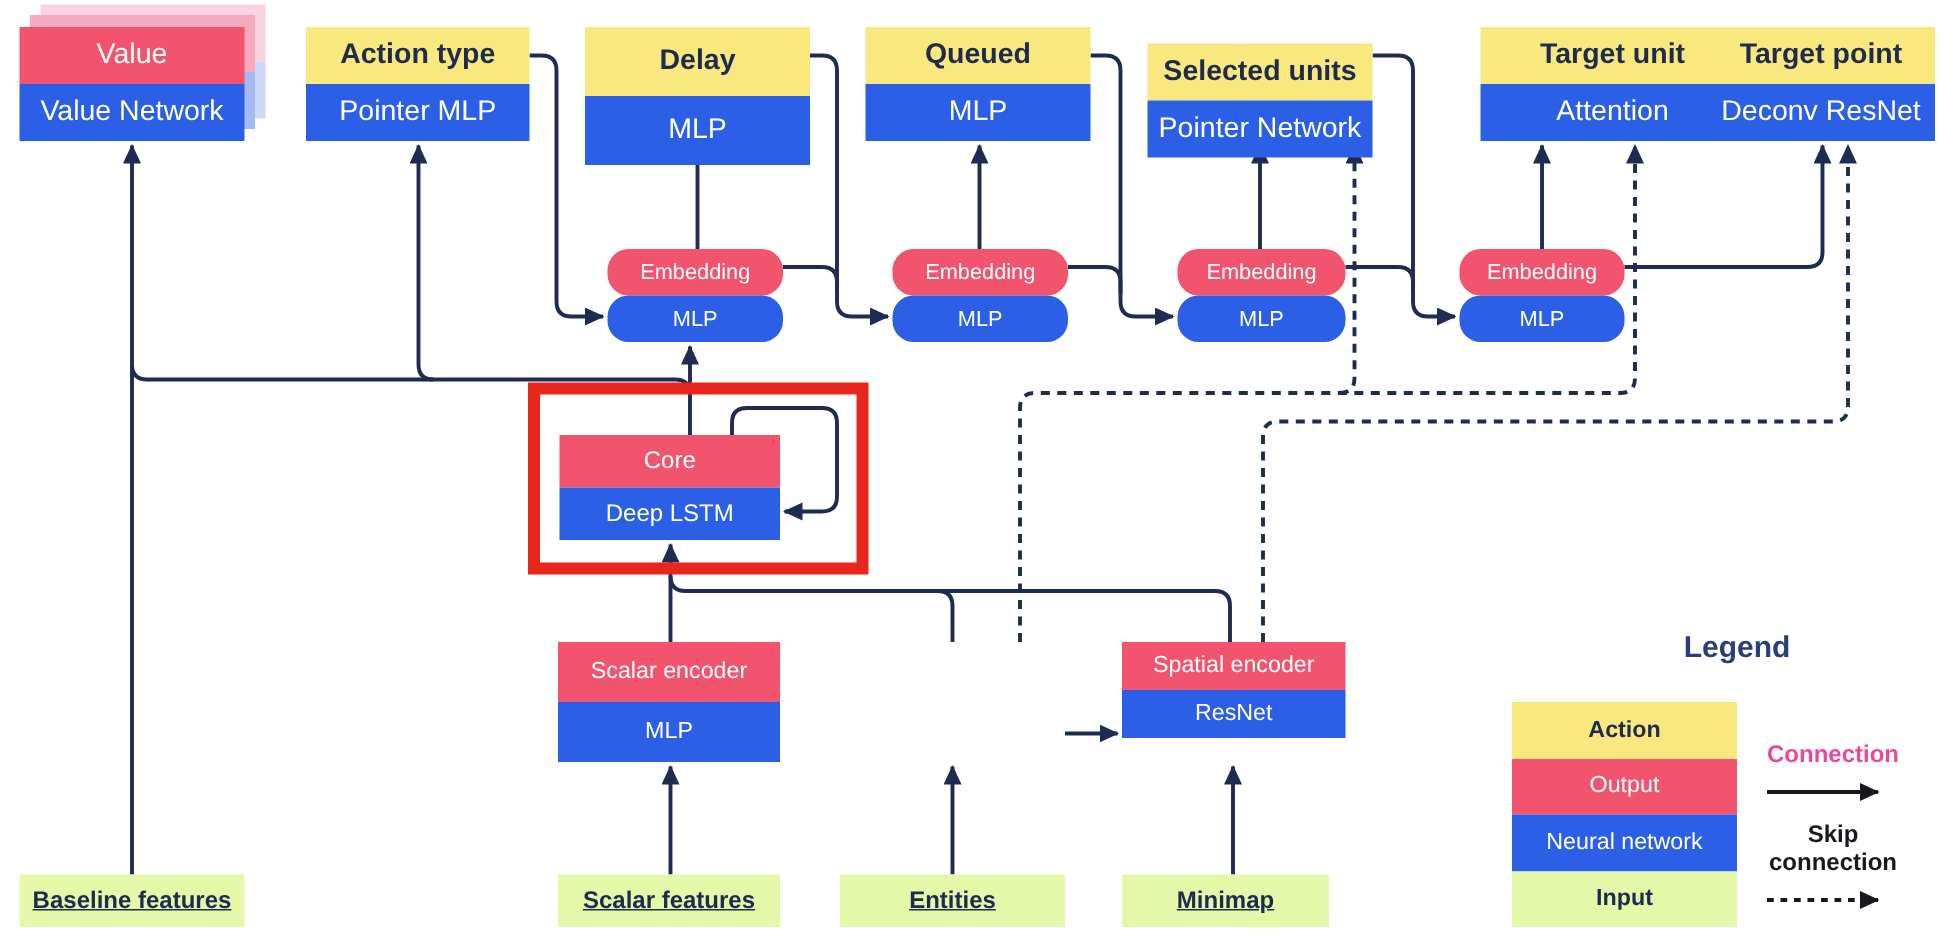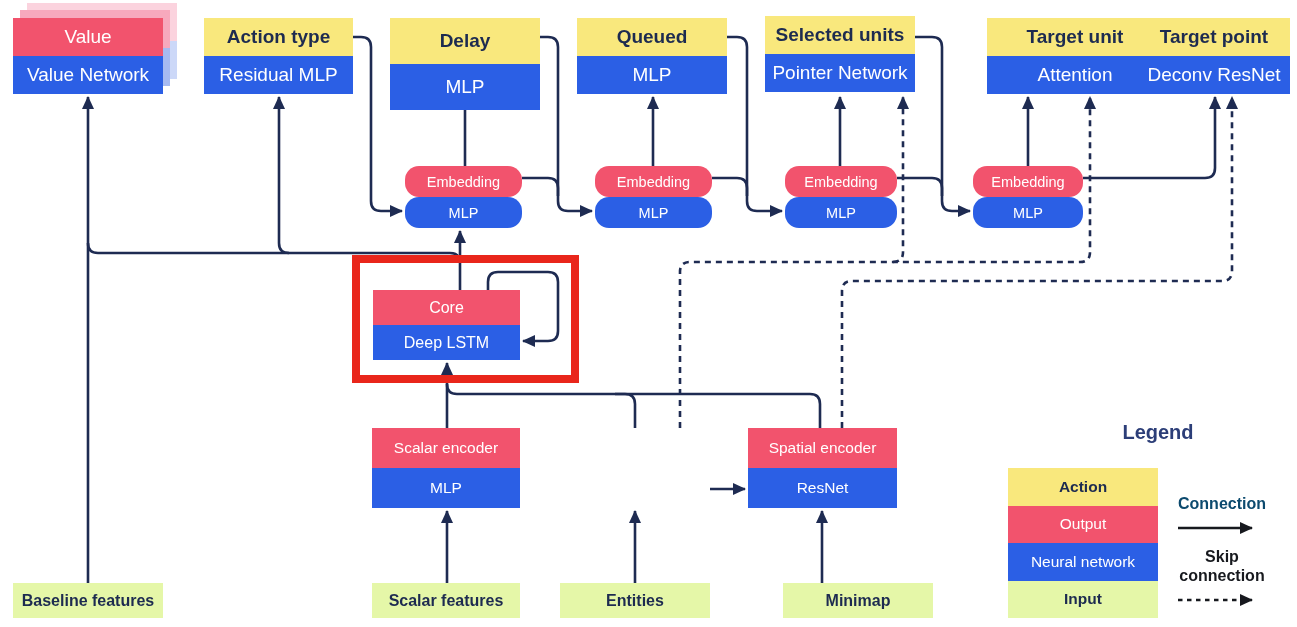--- a/index.html
+++ b/index.html
@@ -17,38 +17,38 @@
   .g1-blue{background:#ccd8f8;}
   .g2-pink{background:#f7a9bd;}
   .g2-blue{background:#a6baf1;}
   .fs-head .half{font-size:19px;}
   .fs-emb .half{font-size:14.5px;border-radius:14px;}
   .fs-core .half{font-size:16px;}
   .fs-enc .half{font-size:15.5px;}
   .input-box{
     position:absolute;z-index:2;background:#e5f7a8;color:#1d2b50;
     display:flex;align-items:center;justify-content:center;
-    font-size:16px;font-weight:700;white-space:nowrap;
+    font-size:16px;font-weight:700;white-space:nowrap;text-decoration:underline;
   }
   #core-highlight{
     position:absolute;left:352px;top:255px;width:227px;height:128px;
     border:8px solid #e9261b;box-sizing:border-box;z-index:3;pointer-events:none;
   }
   .legend-title{
     position:absolute;left:1098px;top:421px;width:120px;text-align:center;
     font-size:20px;font-weight:600;color:#2c3e78;z-index:2;
   }
   #legend-swatches{
     position:absolute;left:1008px;top:468px;width:150px;height:150px;
     display:flex;flex-direction:column;z-index:2;
   }
   #legend-swatches .half{font-size:15.5px;}
   .legend-conn-label{
     position:absolute;left:1170px;top:495px;width:104px;text-align:center;
-    font-size:16px;font-weight:600;color:#0c4a6e;z-index:2;
+    font-size:16px;font-weight:600;color:#ec4899;z-index:2;
   }
   .legend-skip-label{
     position:absolute;left:1171px;top:547px;width:102px;text-align:center;
     font-size:16px;font-weight:600;color:#17191e;line-height:19px;z-index:2;
   }
 </style>
 </head>
 <body>
 
 <div id="stage">
@@ -111,31 +111,31 @@
     <div class="half g2-blue"></div>
   </div>
 
   <div class="node fs-head" style="left:13px;top:18px;width:150px;height:76px">
     <div class="half half-output">Value</div>
     <div class="half half-network">Value Network</div>
   </div>
 
   <div class="node fs-head" style="left:204px;top:18px;width:149px;height:76px">
     <div class="half half-action">Action type</div>
-    <div class="half half-network">Residual MLP</div>
+    <div class="half half-network">Pointer MLP</div>
   </div>
   <div class="node fs-head" style="left:390px;top:18px;width:150px;height:92px">
     <div class="half half-action">Delay</div>
     <div class="half half-network">MLP</div>
   </div>
   <div class="node fs-head" style="left:577px;top:18px;width:150px;height:76px">
     <div class="half half-action">Queued</div>
     <div class="half half-network">MLP</div>
   </div>
-  <div class="node fs-head" style="left:765px;top:16px;width:150px;height:76px">
+  <div class="node fs-head" style="left:765px;top:29px;width:150px;height:76px">
     <div class="half half-action">Selected units</div>
     <div class="half half-network">Pointer Network</div>
   </div>
   <div class="node fs-head" style="left:987px;top:18px;width:176px;height:76px">
     <div class="half half-action">Target unit</div>
     <div class="half half-network">Attention</div>
   </div>
   <div class="node fs-head" style="left:1138px;top:18px;width:152px;height:76px">
     <div class="half half-action">Target point</div>
     <div class="half half-network">Deconv ResNet</div>
@@ -161,29 +161,29 @@
   <div class="node fs-core" style="left:373px;top:290px;width:147px;height:70px">
     <div class="half half-output">Core</div>
     <div class="half half-network">Deep LSTM</div>
   </div>
   <div id="core-highlight"></div>
 
   <div class="node fs-enc" style="left:372px;top:428px;width:148px;height:80px">
     <div class="half half-output">Scalar encoder</div>
     <div class="half half-network">MLP</div>
   </div>
-  <div class="node fs-enc" style="left:748px;top:428px;width:149px;height:80px">
+  <div class="node fs-enc" style="left:748px;top:428px;width:149px;height:64px">
     <div class="half half-output">Spatial encoder</div>
     <div class="half half-network">ResNet</div>
   </div>
 
   <div class="input-box" style="left:13px;top:583px;width:150px;height:35px">Baseline features</div>
   <div class="input-box" style="left:372px;top:583px;width:148px;height:35px">Scalar features</div>
   <div class="input-box" style="left:560px;top:583px;width:150px;height:35px">Entities</div>
-  <div class="input-box" style="left:783px;top:583px;width:150px;height:35px">Minimap</div>
+  <div class="input-box" style="left:748px;top:583px;width:138px;height:35px">Minimap</div>
 
   <div class="legend-title">Legend</div>
   <div id="legend-swatches">
     <div class="half half-action">Action</div>
     <div class="half half-output">Output</div>
     <div class="half half-network">Neural network</div>
     <div class="half" style="background:#e5f7a8;color:#1d2b50;font-weight:600">Input</div>
   </div>
   <div class="legend-conn-label">Connection</div>
   <div class="legend-skip-label">Skip connection</div>

